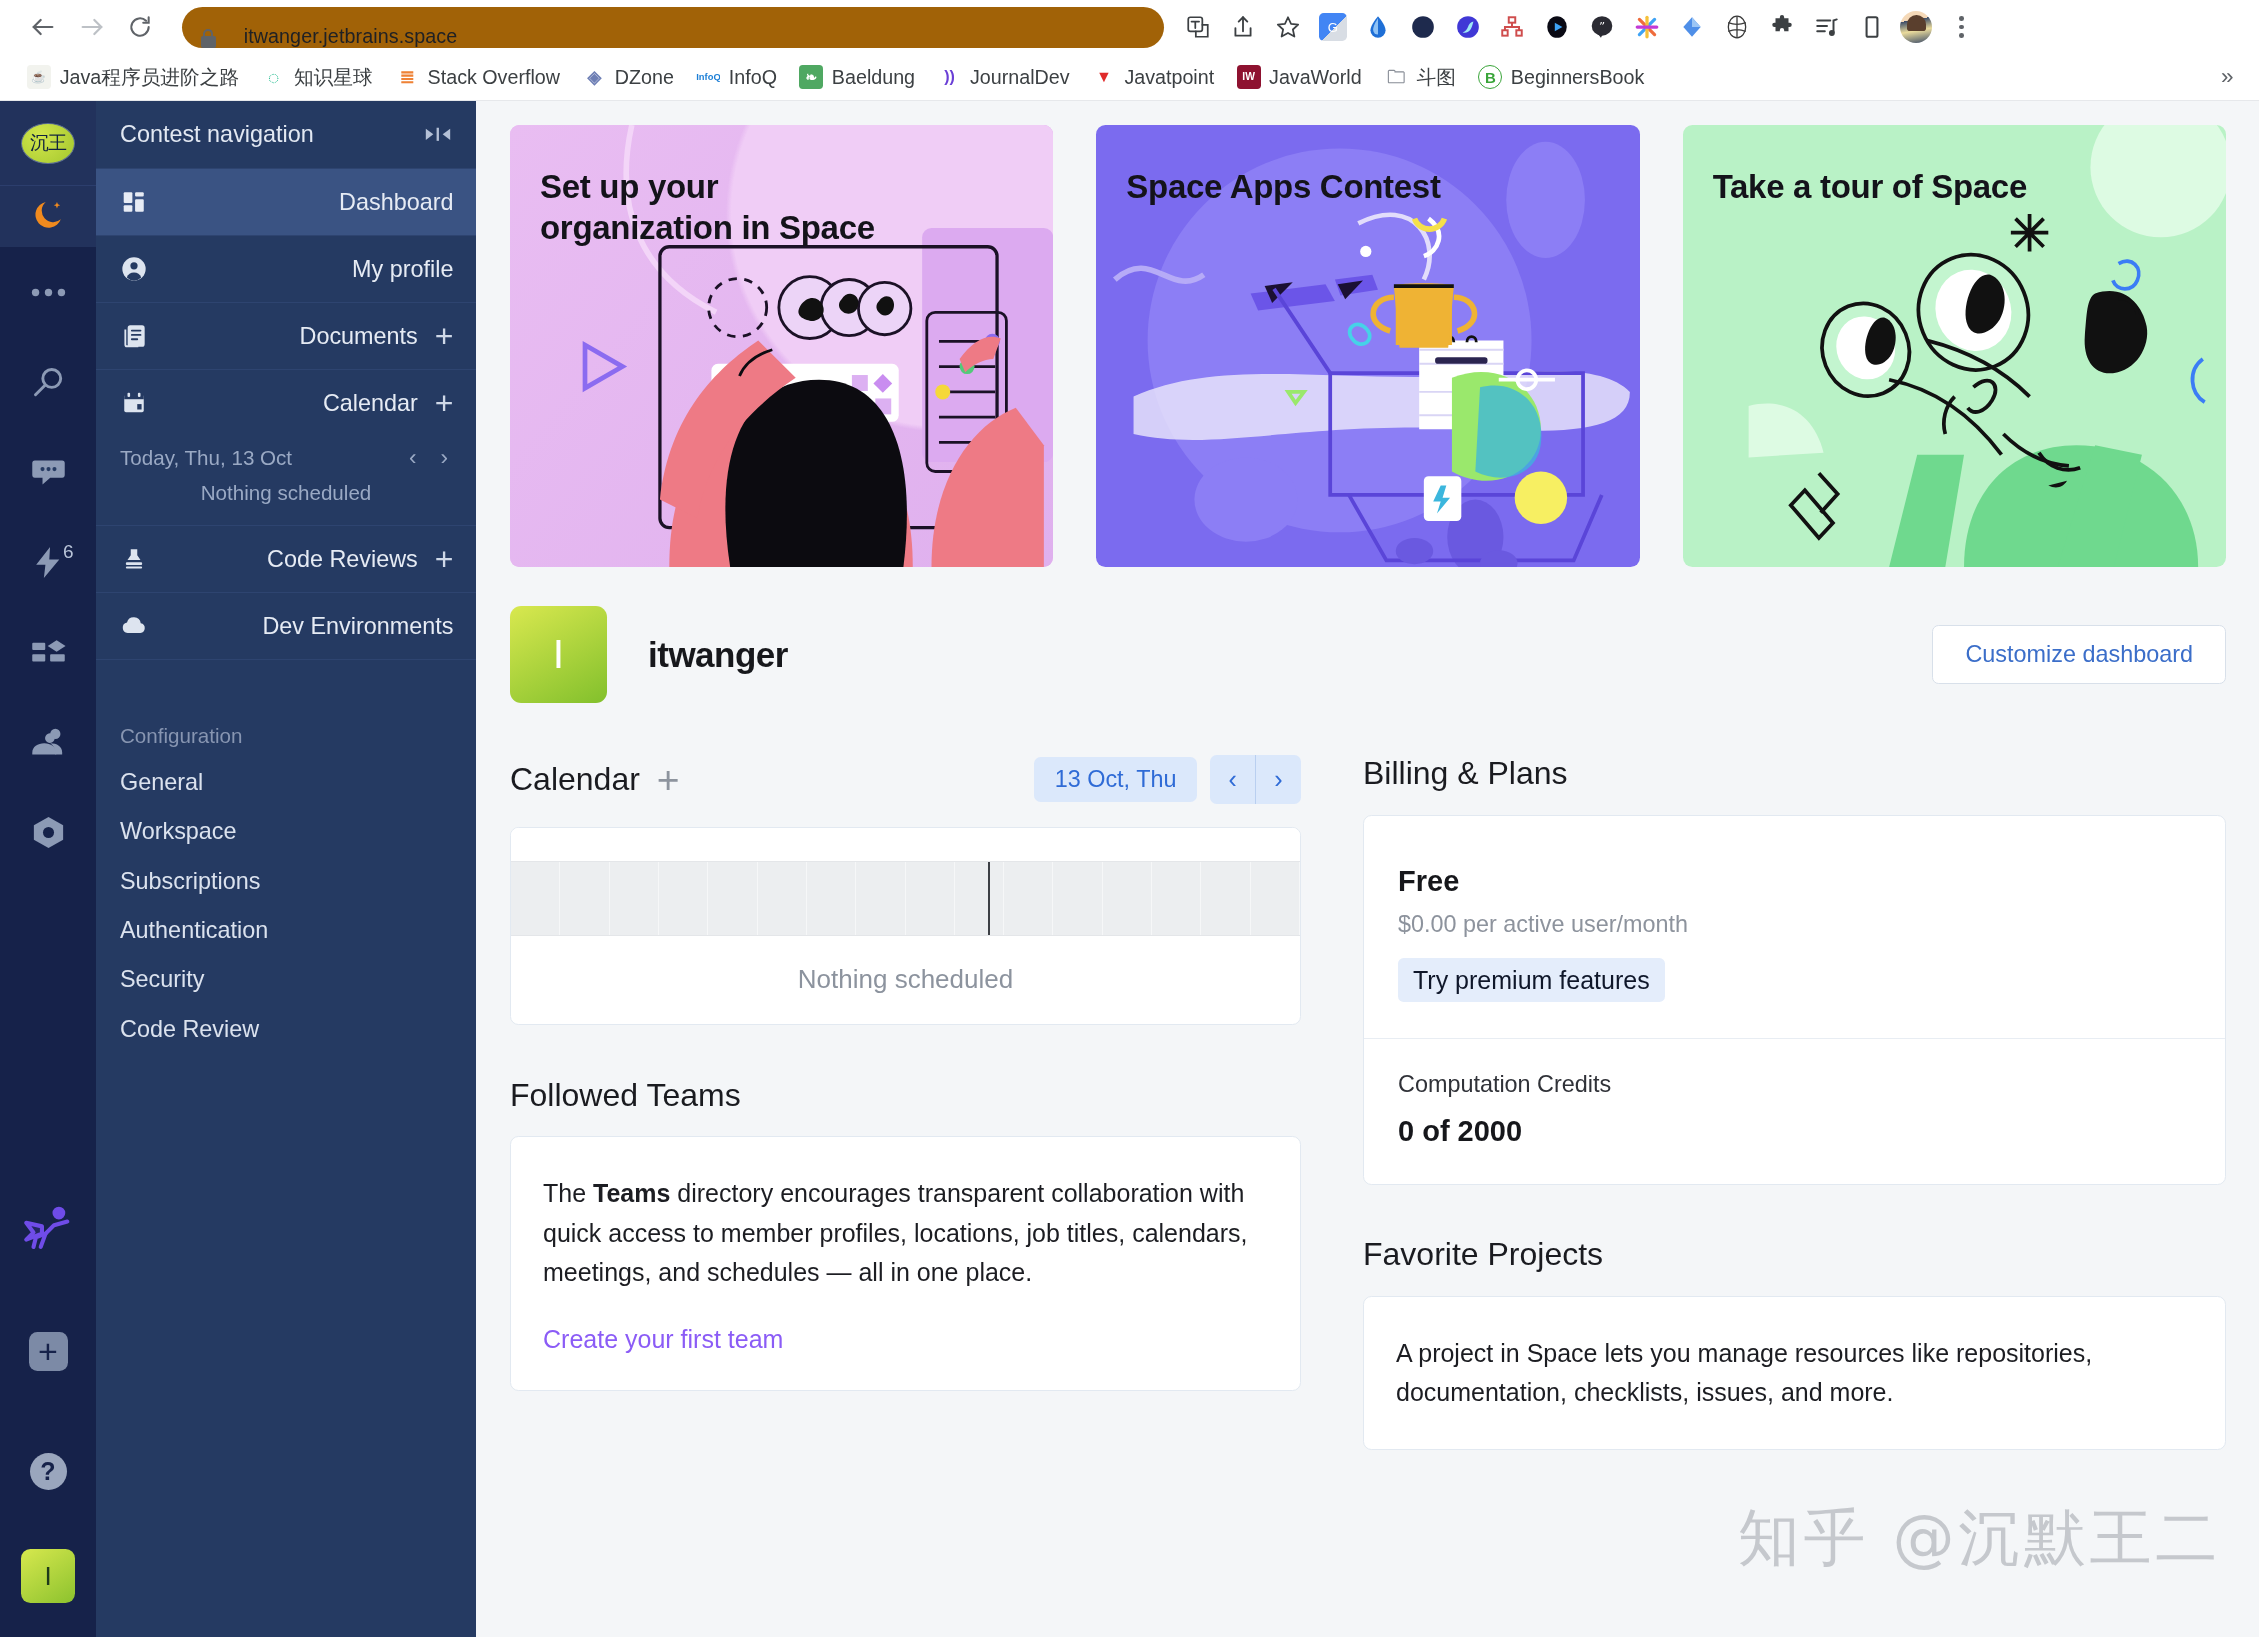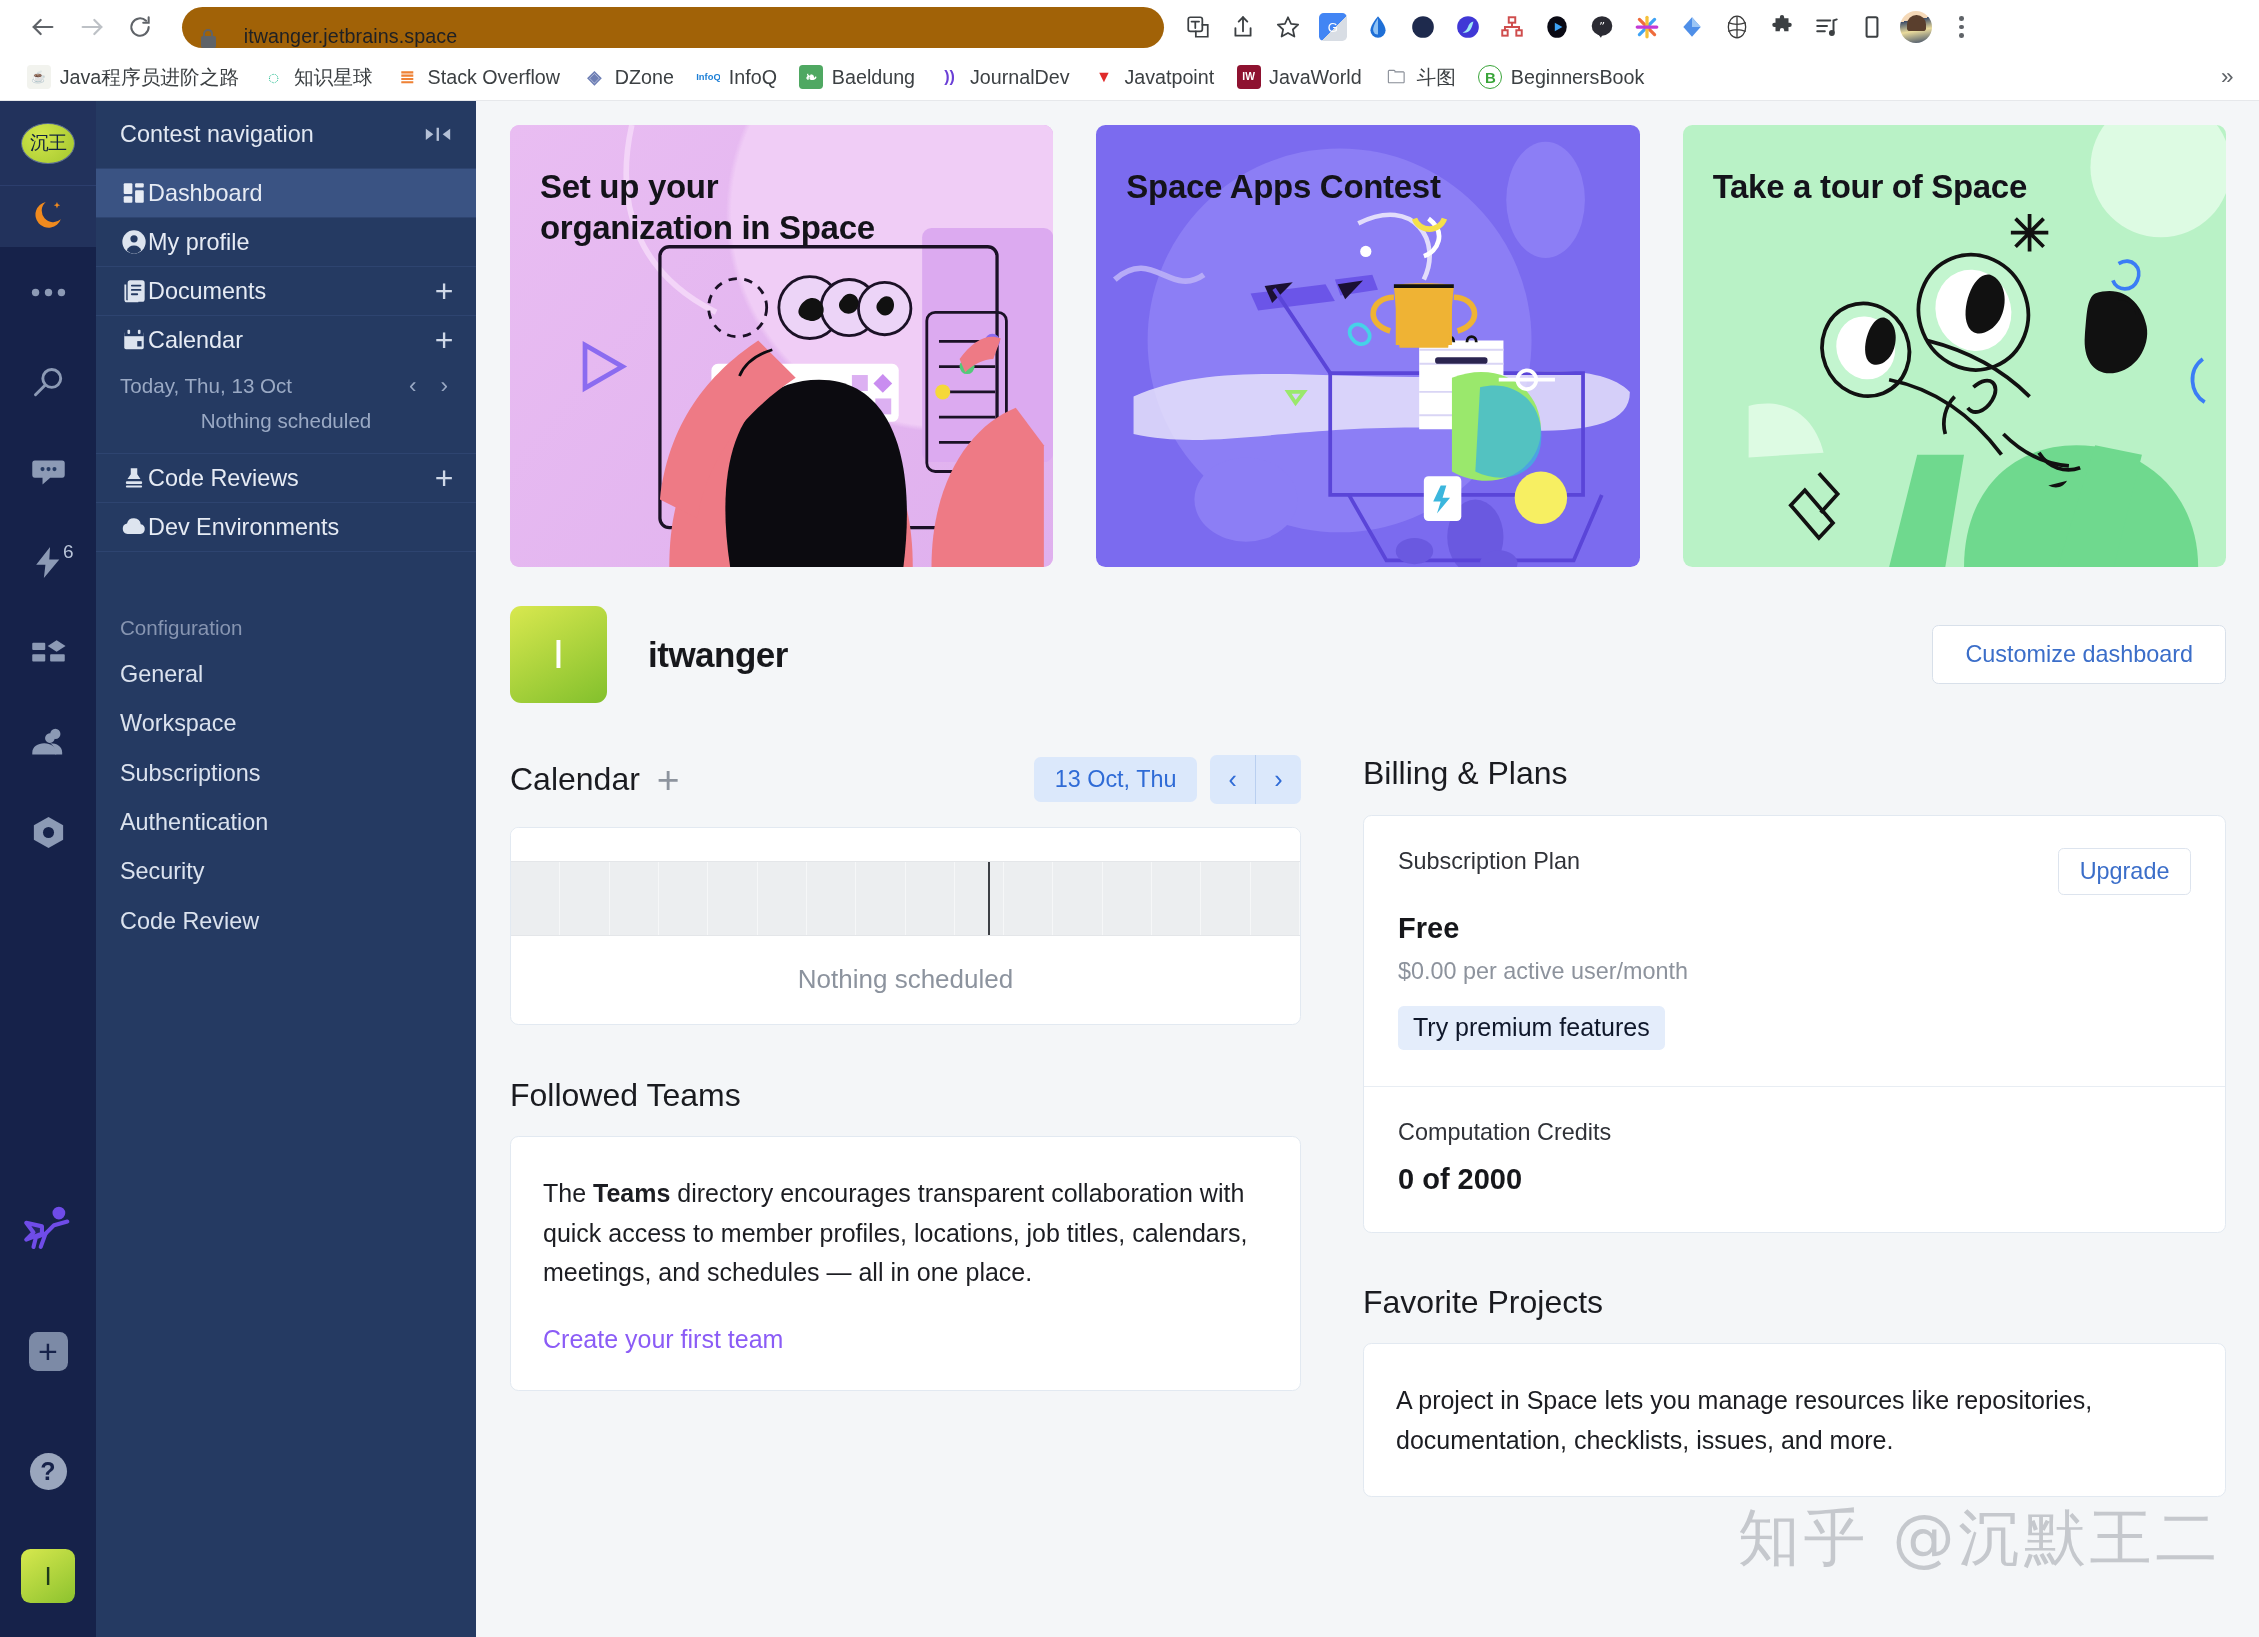--- a/index.html
+++ b/index.html
@@ -158,24 +158,25 @@
     color: #ced7e6;
     display: flex; flex-direction: column;
   }
   .sb-head {
     height: 67px; display:flex; align-items:center; justify-content:space-between;
     padding: 0 22.5px 0 24px;
     font-size: 23.4px; color: #e2e8f2;
   }
   .collapse-ico { display:flex; align-items:center; gap:1.9px; color:#b4c0d6; }
   .sb-item {
-    height: 49px; display:flex; align-items:center;
-    padding: 0 22.5px 0 24px; 
+    height: 67px; display:flex; align-items:center;
+    padding: 0 22.5px 0 24px; gap: 17px;
     font-size: 23.4px; color: #e6ebf4;
     border-top: 0.9px solid #2e4470;
+    text-align: right;
   }
   .sb-item.active { background: #3a5383; }
   .sb-item .sb-ico { width: 28px; flex:0 0 28px; display:flex; align-items:center; justify-content:center; color:#dde4ef; }
   .sb-item .sb-lbl { flex: 1 1 auto; }
   .sb-plus { font-size: 32px; font-weight: 200; color:#cfd8e8; line-height: 1; }
   .sb-subrow {
     display:flex; align-items:center; justify-content:space-between;
     padding: 9.4px 28px 5.6px 24px;
     font-size: 20.6px; color:#9aa9c4;
   }
@@ -901,24 +902,20 @@
         </div>
       </div>
 
       <div class="col-right">
         <div class="sec-head">
           <span class="sec-title">Billing &amp; Plans</span>
         </div>
 
         <div class="panel">
           <div class="panel-sec">
-            <div class="panel-row">
-              <span class="panel-label">Subscription Plan</span>
-              <span class="btn-sm">Upgrade</span>
-            </div>
             <div class="panel-big">Free</div>
             <div class="panel-sub">$0.00 per active user/month</div>
             <a class="tag-link">Try premium features</a>
           </div>
           <div class="panel-sec">
             <div class="panel-label">Computation Credits</div>
             <div class="panel-big">0 of 2000</div>
           </div>
         </div>
 

